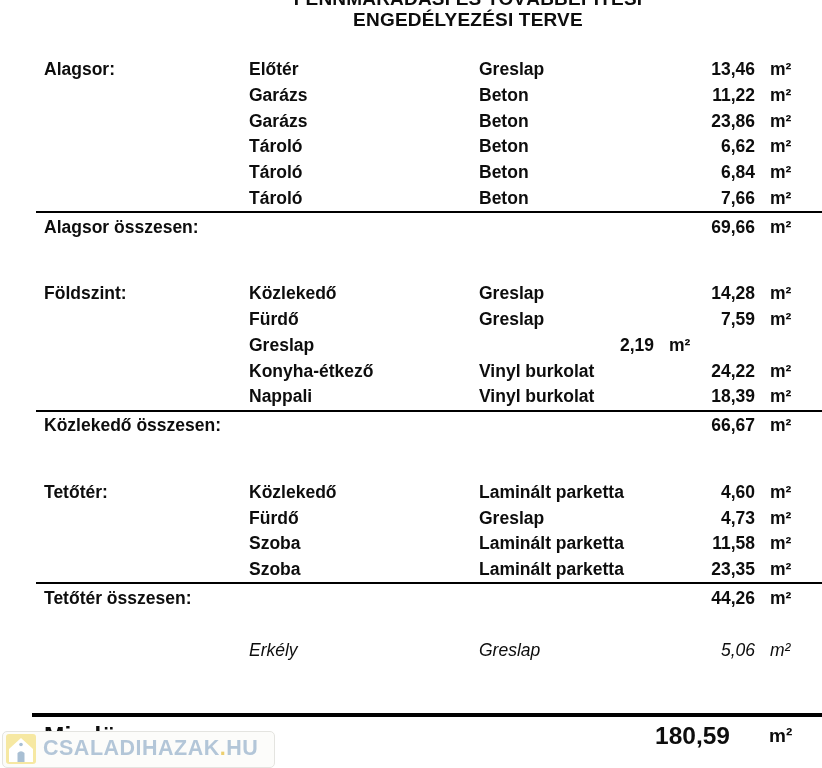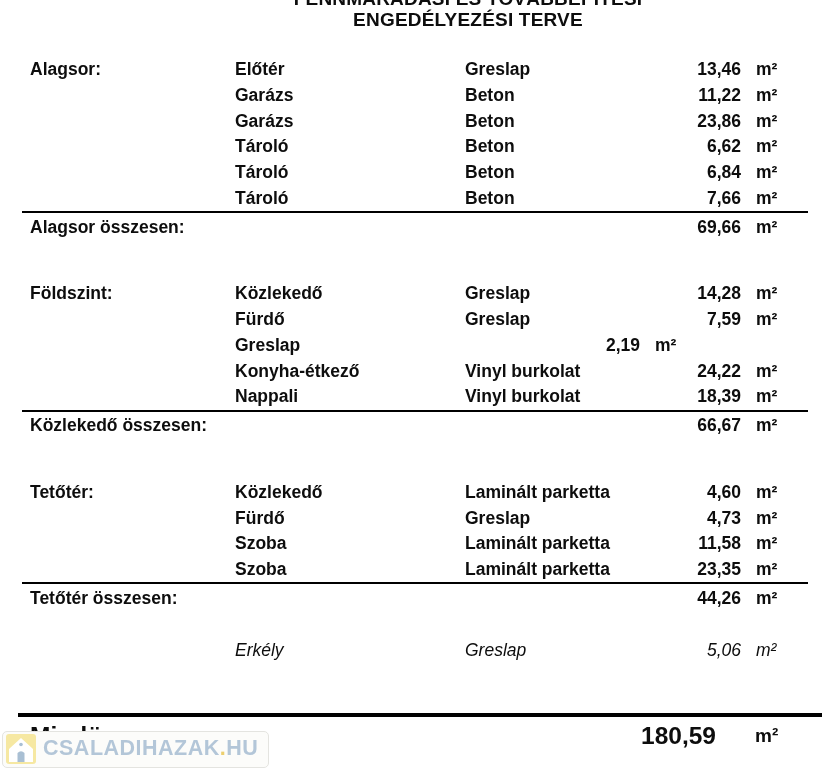--- a/index.html
+++ b/index.html
@@ -8,21 +8,21 @@
     background:#ffffff;color:#0d0d0d;
     font-family:"Liberation Sans", sans-serif;
     -webkit-font-smoothing:antialiased;
   }
   .title{
     position:absolute;top:-12px;left:118px;width:700px;
     text-align:center;font-weight:bold;font-size:19px;line-height:21px;
     letter-spacing:.2px;
   }
   .sheet{
-    position:absolute;top:57px;left:30px;width:760px;
+    position:absolute;top:57px;left:44px;width:760px;
     font-weight:bold;font-size:17.5px;
   }
   .row{
     display:grid;grid-template-columns:205px 230px 175px 101px 49px;
     height:25.7px;align-items:center;
   }
   .row .val{text-align:right;}
   .row .unit{padding-left:15px;}
   .rule{height:2px;background:#000;margin-left:-8px;width:786px;}
   .rule-thick{height:4px;background:#000;margin-left:-12px;width:804px;margin-top:50px;}
@@ -46,21 +46,21 @@
   .logo{
     position:absolute;left:2px;top:731px;height:36px;display:flex;align-items:center;
   }
   .logo-shadow{
     position:absolute;left:6px;top:3px;width:252px;height:33px;
     background:#c9c9c7;border-radius:5px;opacity:.75;
   }
   .logo-badge{
     position:relative;display:flex;align-items:center;gap:7px;
     background:#fcfcfa;border:1px solid #e4e4e0;border-radius:5px;
-    padding:2px 10px 2px 3px;height:31px;
+    padding:2px 16px 2px 3px;height:31px;
   }
   .logo-text{
     font-weight:bold;font-size:21.5px;letter-spacing:.5px;color:#b3c6d8;
     line-height:1;white-space:nowrap;
   }
   .logo-dot{color:#eccf6e;}
 </style>
 </head>
 <body>
 

